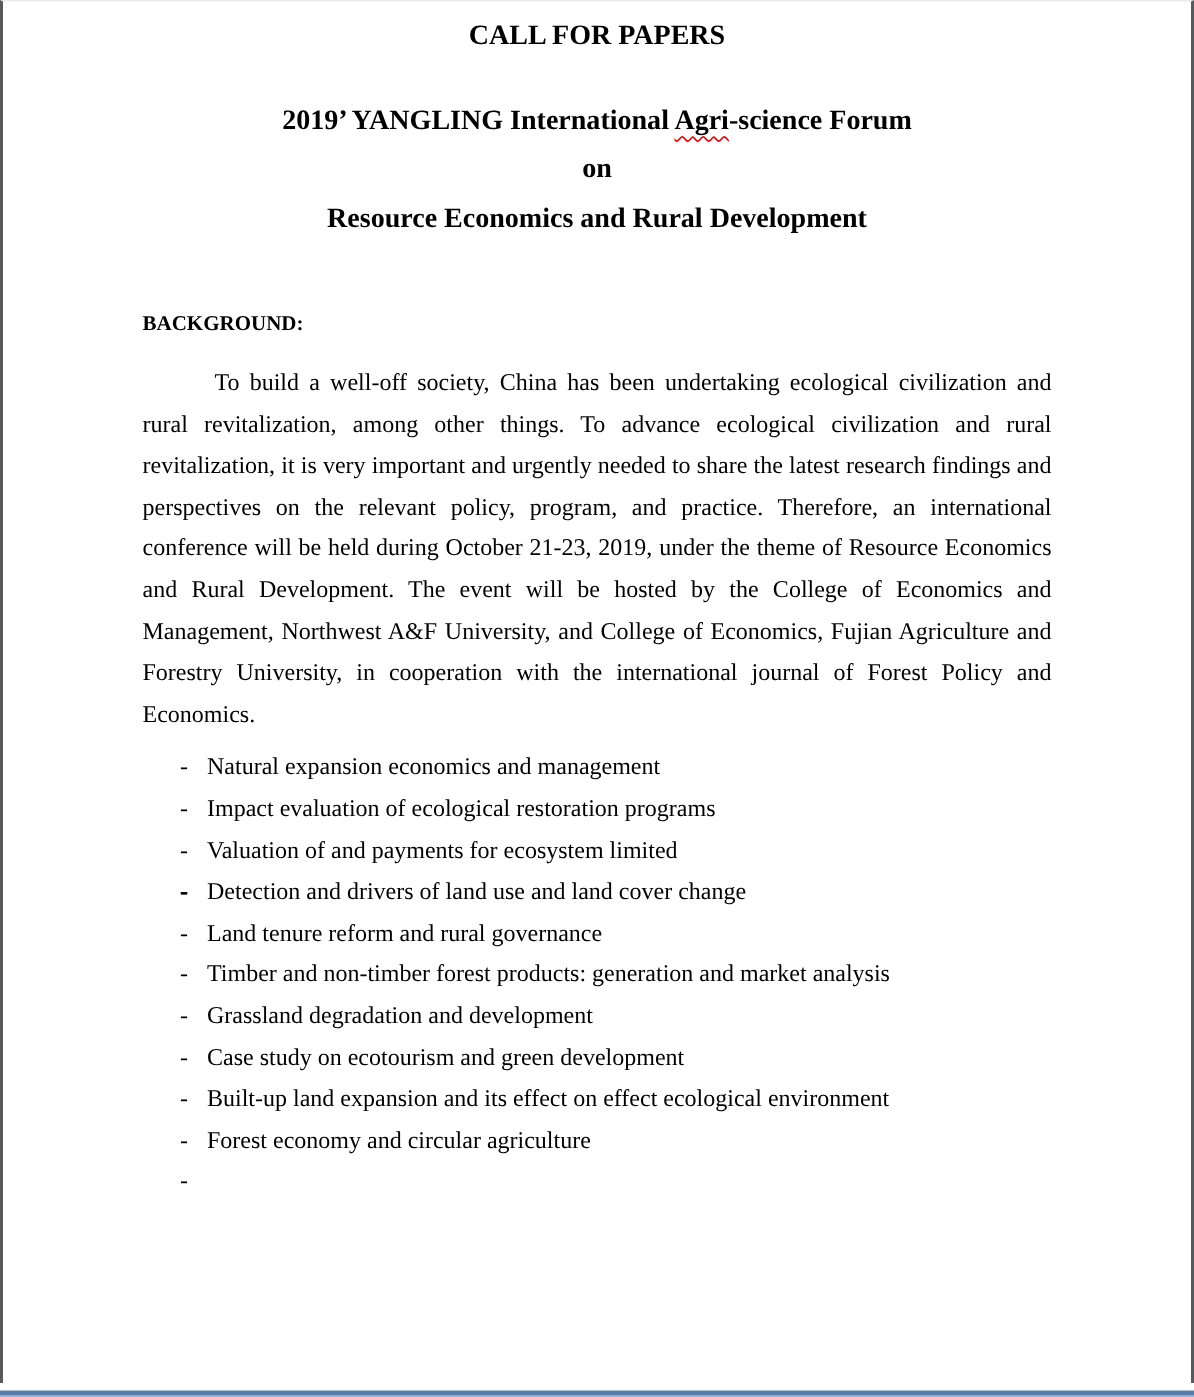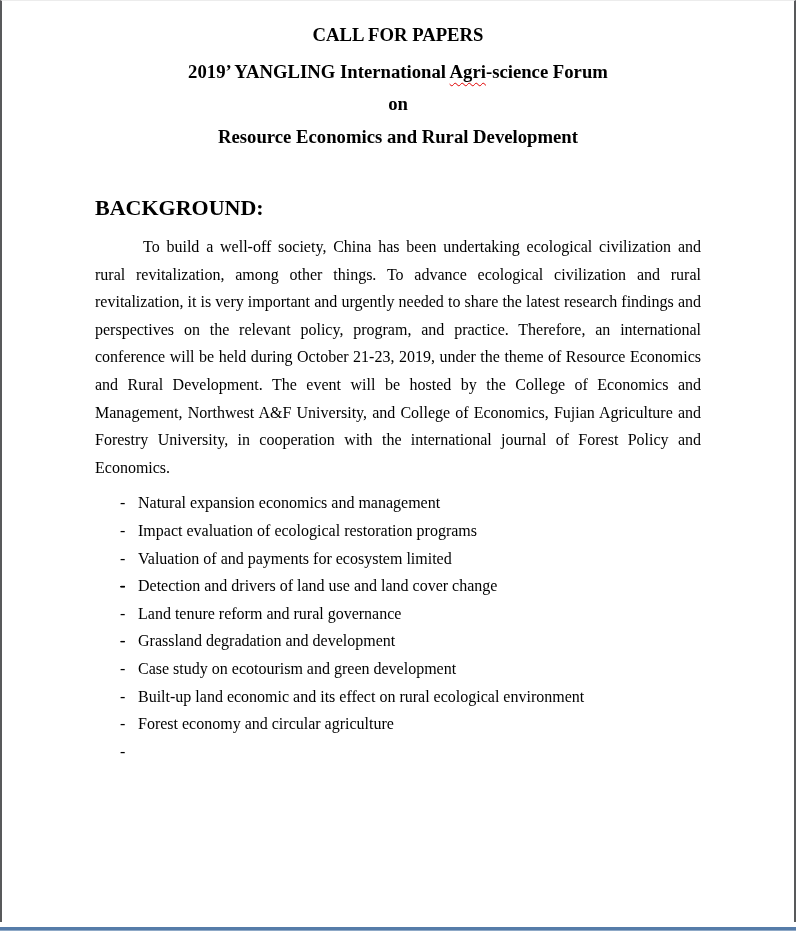--- a/index.html
+++ b/index.html
@@ -18,35 +18,35 @@
     border-left: 2px solid #58595b;
     border-right: 2px solid #58595b;
     border-top: 1px solid #ececec;
   }
   .content {
     padding: 0 93px;
   }
   
   .title-block { text-align: center; font-weight: bold; }
   .t-line { font-size: 18.7px; line-height: 21px; }
-  .t1 { margin-top: 23px; }
-  .t2 { margin-top: 16px; }
+  .t1 { margin-top: 12px; }
+  .t2 { margin-top: 36px; }
   .t3 { margin-top: 11px; }
   .t4 { margin-top: 12px; text-align: center; }
   .misspell {
     text-decoration-line: underline;
     text-decoration-style: wavy;
     text-decoration-color: #e00000;
     text-decoration-thickness: 1px;
     text-underline-offset: 4px;
   }
   
   .section-heading {
     margin-top: 50px;
-    font-size: 22px;
+    font-size: 14px;
     line-height: 22px;
     font-weight: bold;
   }
   .body-par {
     margin-top: 14px;
     font-size: 16px;
     line-height: 27.6px;
     text-align: justify;
     text-indent: 48px;
   }
@@ -100,24 +100,24 @@
 
       <ul class="topics-list">
         <li><span class="dash">-</span><span>Natural expansion economics and management</span></li>
         <li><span class="dash">-</span><span>Impact evaluation of ecological restoration programs</span></li>
         <li><span class="dash">-</span><span>Valuation of and payments for ecosystem limited</span></li>
         <li><span class="dash">-</span></li>
         <li><span class="dash">-</span></li>
         <li><span class="dash">-</span></li>
         <li><span class="dash">-</span><span>Detection and drivers of land use and land cover change</span></li>
         <li><span class="dash">-</span><span>Land tenure reform and rural governance</span></li>
-        <li><span class="dash">-</span></li>
+        <li><span class="dash">-</span><span>Timber and non-timber forest products: generation and market analysis</span></li>
         <li><span class="dash">-</span><span>Grassland degradation and development</span></li>
         <li><span class="dash">-</span><span>Case study on ecotourism and green development</span></li>
-        <li><span class="dash">-</span><span>Built-up land economic and its effect on rural ecological environment</span></li>
+        <li><span class="dash">-</span><span>Built-up land expansion and its effect on effect ecological environment</span></li>
         <li><span class="dash">-</span><span>Forest economy and circular agriculture</span></li>
         <li><span class="dash">-</span></li>
       </ul>
     </section>
 
   </div>
 </div>
 
 <div class="bottom-bar"></div>
 

